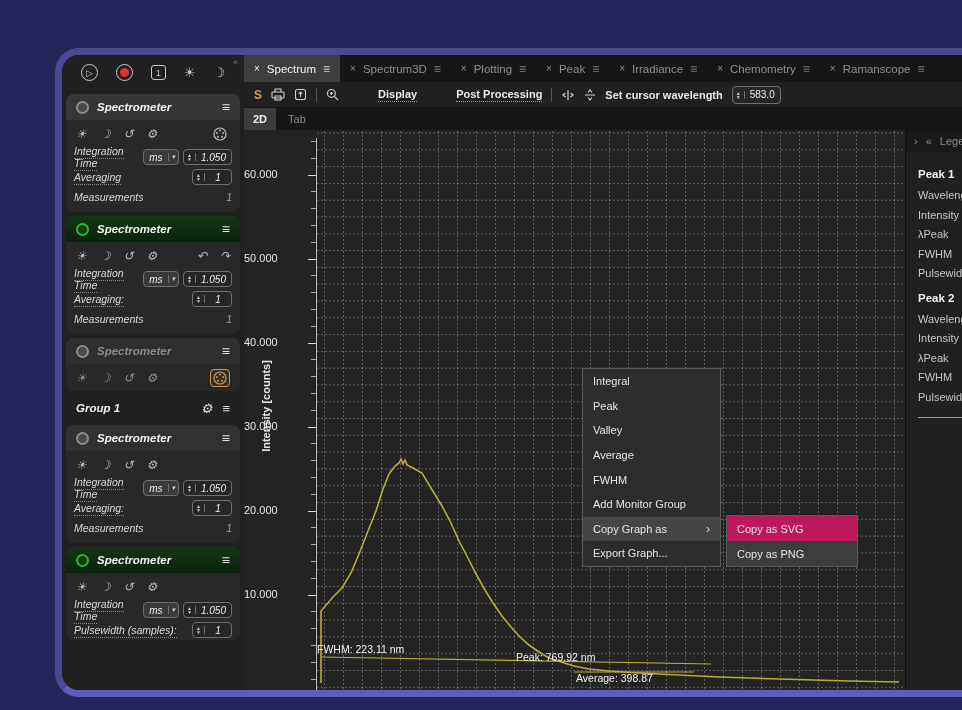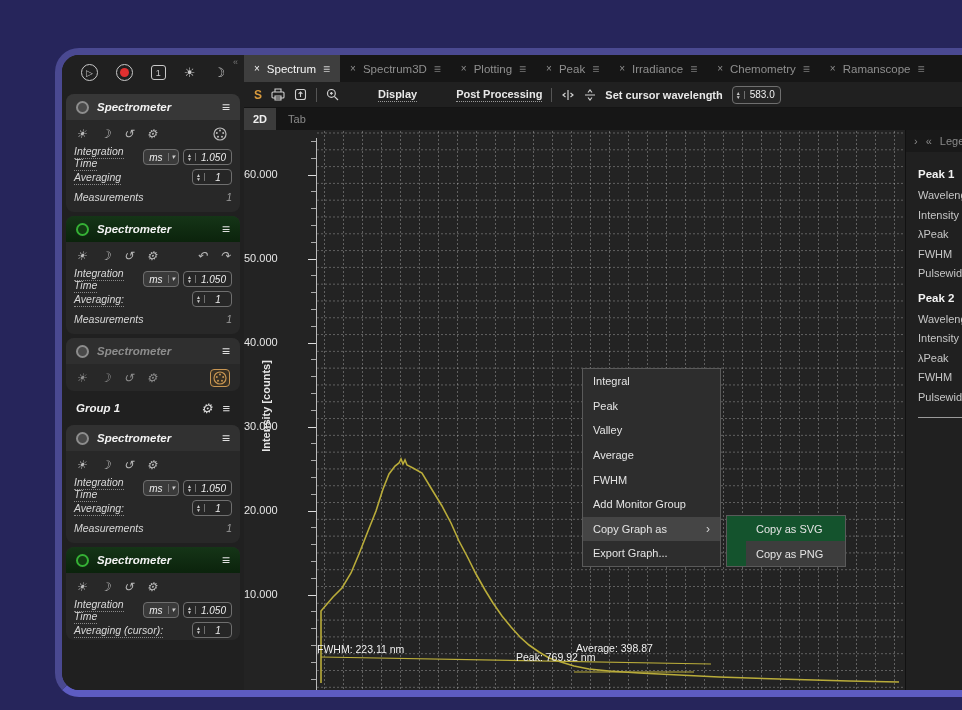--- a/index.html
+++ b/index.html
@@ -94,22 +94,22 @@
   .ylabel-rot { position:absolute; left:-38px; top:270px; width:120px; text-align:center;
     transform:rotate(-90deg); font-size:11px; font-weight:bold; color:#e6e6e6; }
   .curve-svg { position:absolute; inset:0; }
   .ann { position:absolute; font-size:10.5px; color:#f0f0f0; white-space:nowrap; }
 
   .ctxmenu { position:absolute; left:338px; top:238px; width:139px; background:#2d2d2d;
     border:1px solid #5a5a5a; z-index:5; }
   .ci { height:24.6px; display:flex; align-items:center; padding:0 10px; font-size:11px; color:#e4e4e4; }
   .ci.sel { background:#454545; }
   .ci .sub-arrow { margin-left:auto; font-size:12px; color:#d0d0d0; }
-  .submenu { position:absolute; left:482px; top:385px; width:120px; background:#14532d;
-    border:1px solid #5a5a5a; z-index:6;padding-left:19px; }
+  .submenu { position:absolute; left:482px; top:385px; width:132px; background:#be185d;
+    border:1px solid #5a5a5a; z-index:6; }
   .si { height:25px; display:flex; align-items:center; padding:0 10px; font-size:11px; color:#e4e4e4; }
   .si.sel { background:#3d3d3d; }
 
   .legend { flex:1; background:#202020; border-left:1px solid #111; display:flex; flex-direction:column; overflow:hidden; }
   .leg-head { height:22px; display:flex; align-items:center; gap:8px; padding:0 8px;
     background:#191919; color:#8a8a8a; font-size:11px; }
   .leg-body { padding:8px 12px; }
   .leg-sec-title { font-size:11.5px; font-weight:bold; color:#f2f2f2; margin:8px 0 6px; white-space:nowrap; }
   .leg-row { font-size:11px; color:#c6c6c6; line-height:19.5px; white-space:nowrap; }
   .leg-div { border-top:1px solid #9a9a9a; margin-top:10px; width:120px; }
@@ -328,21 +328,21 @@
               </span>
             <span class="stepper">
                 <span class="arr">
                   <span>▲</span>
                   <span>▼</span>
                 </span>
                 <span class="val">1.050</span>
               </span>
           </div>
           <div class="prow">
-            <span class="plabel"><u>Averaging (cursor):</u></span>
+            <span class="plabel"><u>Pulsewidth (samples):</u></span>
             <span class="stepper narrow">
                 <span class="arr">
                   <span>▲</span>
                   <span>▼</span>
                 </span>
                 <span class="val">1</span>
               </span>
           </div>
         </div>
 
@@ -461,21 +461,21 @@
               145,344 151,336 155,333 157,329 159,334 161,330 163,335 169,338 178,343
               187,358 198,376 207,393 215,411 224,428 232,444 241,460 249,473 258,486
               267,497 276,507 285,515 295,522 305,528 317,532 330,536 345,539 365,541
               395,543 435,545 475,547 535,549 605,551 655,552"></polyline>
             <line x1="77" y1="527" x2="467" y2="534" stroke="#b9ac3a" stroke-width="1.2"></line>
             <line x1="330" y1="542" x2="450" y2="542" stroke="#b9ac3a" stroke-width="1.2"></line>
           </svg>
 
           <div class="ann" style="left:73px;  top:513px">FWHM: 223.11 nm</div>
           <div class="ann" style="left:272px; top:521px">Peak: 769.92 nm</div>
-          <div class="ann" style="left:332px; top:512px">Average: 398.87</div>
+          <div class="ann" style="left:332px; top:542px">Average: 398.87</div>
 
           <div class="ctxmenu">
             <div class="ci">Integral</div>
             <div class="ci">Peak</div>
             <div class="ci">Valley</div>
             <div class="ci">Average</div>
             <div class="ci">FWHM</div>
             <div class="ci">Add Monitor Group</div>
             <div class="ci sel">
               <span>Copy Graph as</span>

